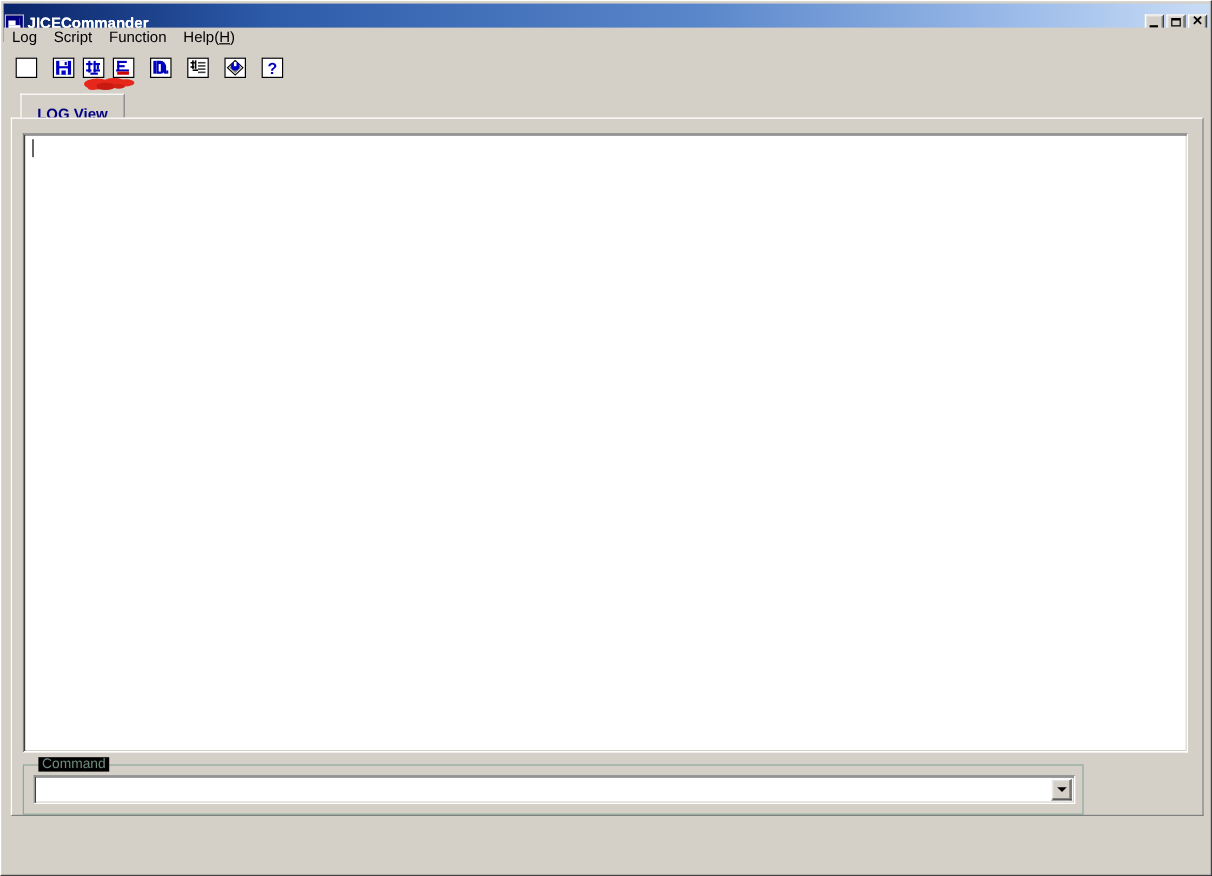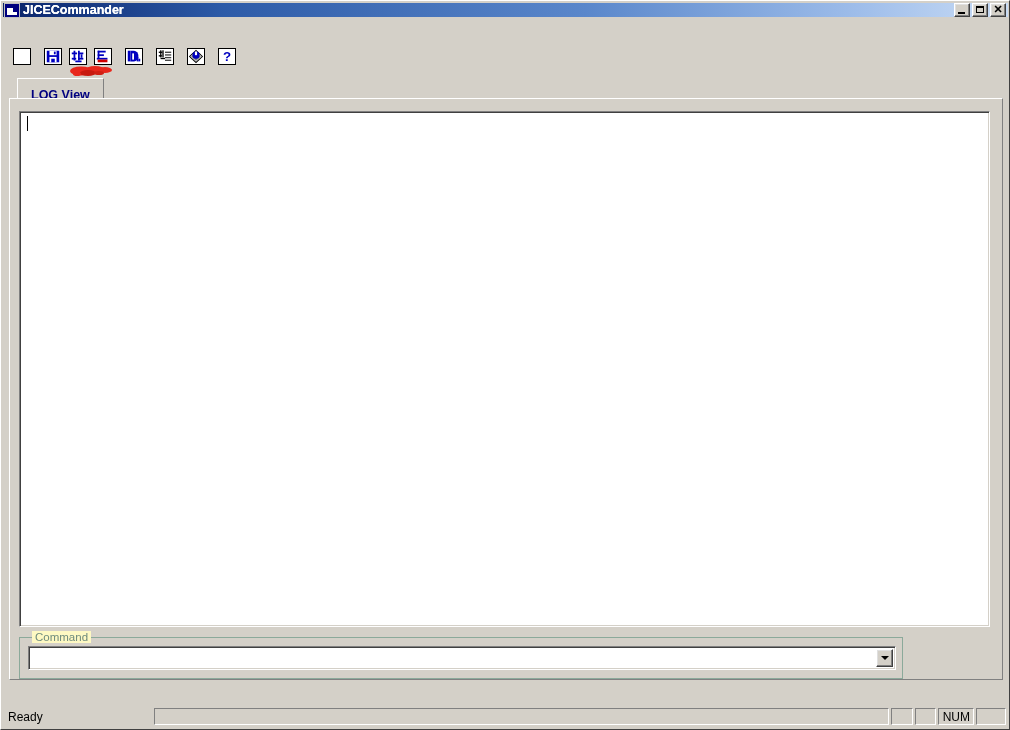--- a/index.html
+++ b/index.html
@@ -22,21 +22,21 @@
     border: 1px solid #ffffff;
     border-right-color: #404040;
     border-bottom-color: #404040;
   }
 
   
   .titlebar {
     position: absolute;
     left: 2px; top: 2px;
     width: 1005px;
-    height: 14px;
+    height: 32px;
     background: linear-gradient(to right, #0a246a 0%, #2d5ba8 22%, #5a87cb 58%, #9ebdea 85%, #c9dcf5 100%);
     display: flex;
     align-items: center;
     box-sizing: border-box;
   }
   .title-icon {
     width: 16px; height: 15px;
     margin-left: 1px;
     margin-right: 3px;
     background: #000080;
@@ -245,21 +245,21 @@
     position: absolute;
     left: 18px; top: 636px;
     width: 884px;
     height: 42px;
     border: 1px solid #8ba99a;
     box-sizing: border-box;
   }
   .cmdgroup-label {
     position: absolute;
     left: 12px; top: -7px;
-    background: #fef9c3;
+    background: #000000;
     padding: 0 3px;
     font-size: 11.5px;
     color: #6f8c7d;
     line-height: 12px;
     white-space: nowrap;
   }
   .combo {
     position: absolute;
     left: 27px; top: 645px;
     width: 868px;
@@ -375,20 +375,26 @@
         </span>
       <span class="winbtn">
           <i class="max-glyph"></i>
         </span>
       <span class="winbtn">
           <span class="close-glyph">✕</span>
         </span>
     </span>
   </div>
 
+  <div class="menubar">
+    <span class="menuitem">Log</span>
+    <span class="menuitem">Script</span>
+    <span class="menuitem">Function</span>
+    <span class="menuitem"><span>Help(</span><u>H</u><span>)</span></span>
+  </div>
 
   <div class="toolbar">
 
     <div class="tbtn sep-after">
       <span class="glyphbox"></span>
     </div>
 
     <div class="tbtn">
       <span class="glyphbox">
         <svg width="18" height="17" viewBox="0 0 18 17">
@@ -520,22 +526,14 @@
   </div>
 
   <div class="combo">
     <input type="text" value="" style="">
     <span class="combo-arrow">
         <i></i>
       </span>
   </div>
 
 
-  <div class="statusbar">
-    <div class="sb-pane sb-main">Ready</div>
-    <div class="sb-pane sb-sunken sb-wide"></div>
-    <div class="sb-pane sb-sunken sb-s1"></div>
-    <div class="sb-pane sb-sunken sb-s2"></div>
-    <div class="sb-pane sb-sunken sb-num">NUM</div>
-    <div class="sb-pane sb-sunken sb-s4"></div>
-  </div>
 
 </div>
 
 </body></html>

